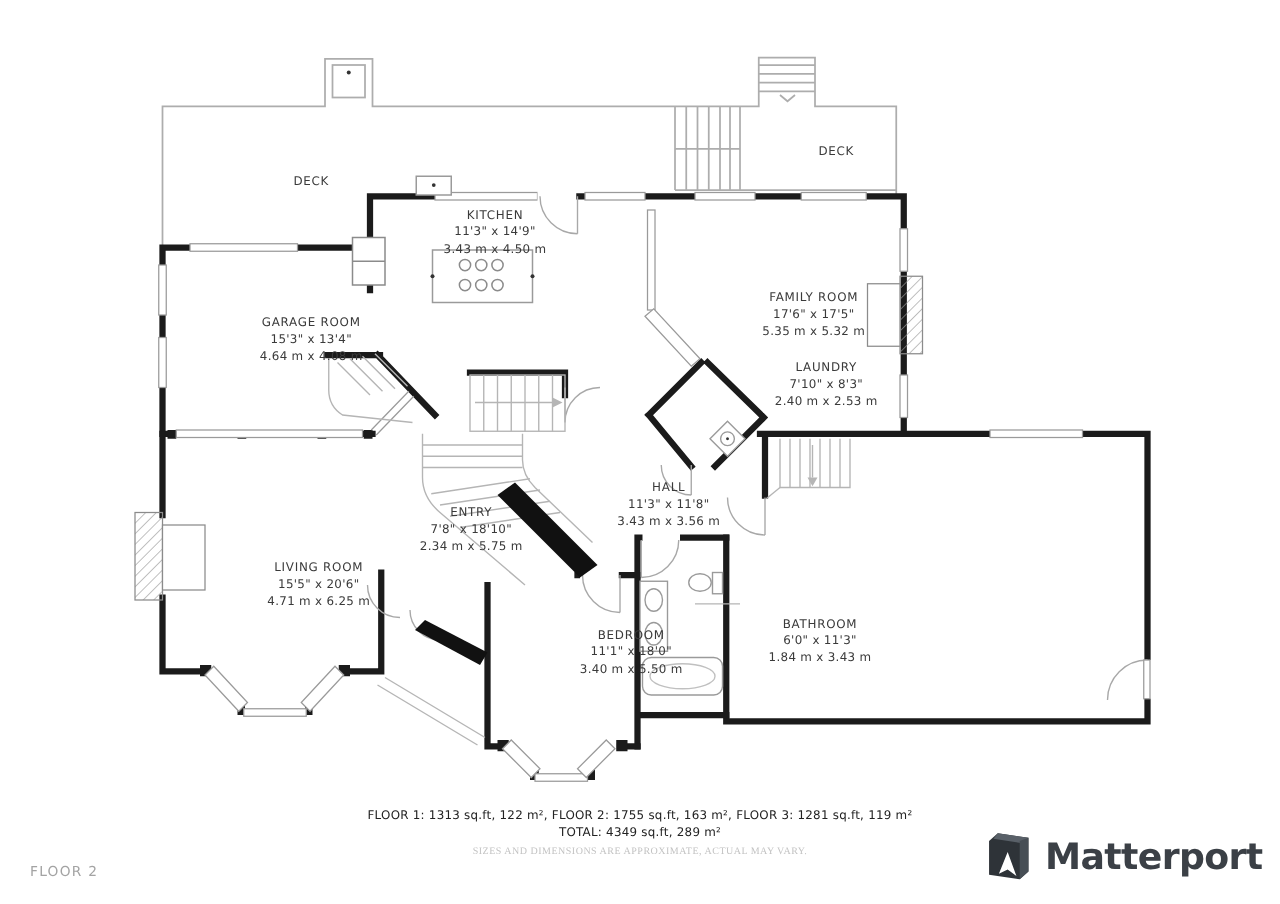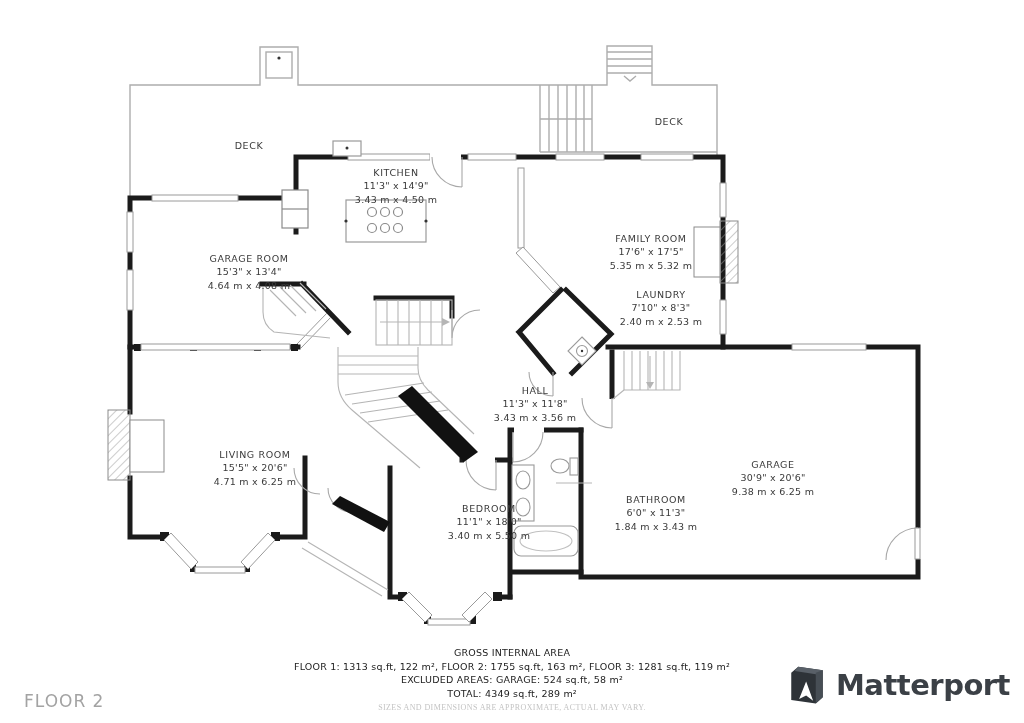--- a/index.html
+++ b/index.html
@@ -5,21 +5,21 @@
   html,body{margin:0;padding:0;background:#fff;}
   #stage{position:relative;width:1024px;height:723px;background:#ffffff;overflow:hidden;
          font-family:"DejaVu Sans","Liberation Sans",sans-serif;}
   #plan-svg{position:absolute;left:0;top:0;}
   .room-label{position:absolute;transform:translate(-50%,-50%);text-align:center;
               font-size:9.5px;line-height:1.4;color:#3a3a3a;letter-spacing:.25px;white-space:nowrap;margin-left:31px;}
   .room-label .rn{letter-spacing:.6px;}
   .footer{position:absolute;left:0;right:0;top:646px;text-align:center;color:#222;
           font-size:9.5px;line-height:13.5px;letter-spacing:.2px;}
   .footer .f-disc{color:#c3c3c3;font-size:8px;letter-spacing:.4px;margin-top:1px;font-family:Liberation Serif, serif;}
-  .floor-indicator{position:absolute;left:24px;top:691px;font-size:17px;color:#a3a3a3;letter-spacing:1px;}
+  .floor-indicator{position:absolute;left:24px;top:691px;font-size:11px;color:#a3a3a3;letter-spacing:1px;}
   .brand{position:absolute;right:14px;top:664px;display:flex;align-items:center;gap:8px;}
   .brand .word{font-size:29px;font-weight:700;color:#3b4046;letter-spacing:-.5px;}
 </style>
 </head>
 <body>
 
 <div id="stage">
 
 <svg id="plan-svg" width="1024" height="723" viewBox="0 0 1024 723">
   <defs>
@@ -214,45 +214,43 @@
   <div class="room-label" style="left:630px;top:308px">
     <div class="rn">LAUNDRY</div>
       <div class="rd">7'10" x 8'3"</div>
       <div class="rd">2.40 m x 2.53 m</div>
   </div>
   <div class="room-label" style="left:504px;top:404px">
     <div class="rn">HALL</div>
       <div class="rd">11'3" x 11'8"</div>
       <div class="rd">3.43 m x 3.56 m</div>
   </div>
+  <div class="room-label" style="left:346px;top:424px">
+    <div class="rn">ENTRY</div>
+      <div class="rd">7'8" x 18'10"</div>
+      <div class="rd">2.34 m x 5.75 m</div>
+  </div>
   <div class="room-label" style="left:224px;top:468px">
     <div class="rn">LIVING ROOM</div>
       <div class="rd">15'5" x 20'6"</div>
       <div class="rd">4.71 m x 6.25 m</div>
   </div>
-  <div class="room-label" style="left:742px;top:478px">
-    <div class="rn">GARAGE</div>
-      <div class="rd">30'9" x 20'6"</div>
-      <div class="rd">9.38 m x 6.25 m</div>
-  </div>
   <div class="room-label" style="left:625px;top:513px">
     <div class="rn">BATHROOM</div>
       <div class="rd">6'0" x 11'3"</div>
       <div class="rd">1.84 m x 3.43 m</div>
   </div>
-  <div class="room-label" style="left:458px;top:522px">
+  <div class="room-label" style="left:474px;top:522px">
     <div class="rn">BEDROOM</div>
       <div class="rd">11'1" x 18'0"</div>
       <div class="rd">3.40 m x 5.50 m</div>
   </div>
 
   <div class="footer">
-    <div class="f-title">GROSS INTERNAL AREA</div>
     <div class="f-line">FLOOR 1: 1313 sq.ft, 122 m², FLOOR 2: 1755 sq.ft, 163 m², FLOOR 3: 1281 sq.ft, 119 m²</div>
-    <div class="f-line">EXCLUDED AREAS: GARAGE: 524 sq.ft, 58 m²</div>
     <div class="f-line">TOTAL: 4349 sq.ft, 289 m²</div>
     <div class="f-disc">SIZES AND DIMENSIONS ARE APPROXIMATE, ACTUAL MAY VARY.</div>
   </div>
 
   <div class="floor-indicator">FLOOR 2</div>
 
   <div class="brand">
     <svg width="42" height="42" viewBox="0 0 48 48">
       <polygon points="6,10 14,3 42,7 42,38 34,45 6,41" fill="#2e3338"></polygon>
       <polygon points="14,3 42,7 36,12 10,8" fill="#596068"></polygon>

